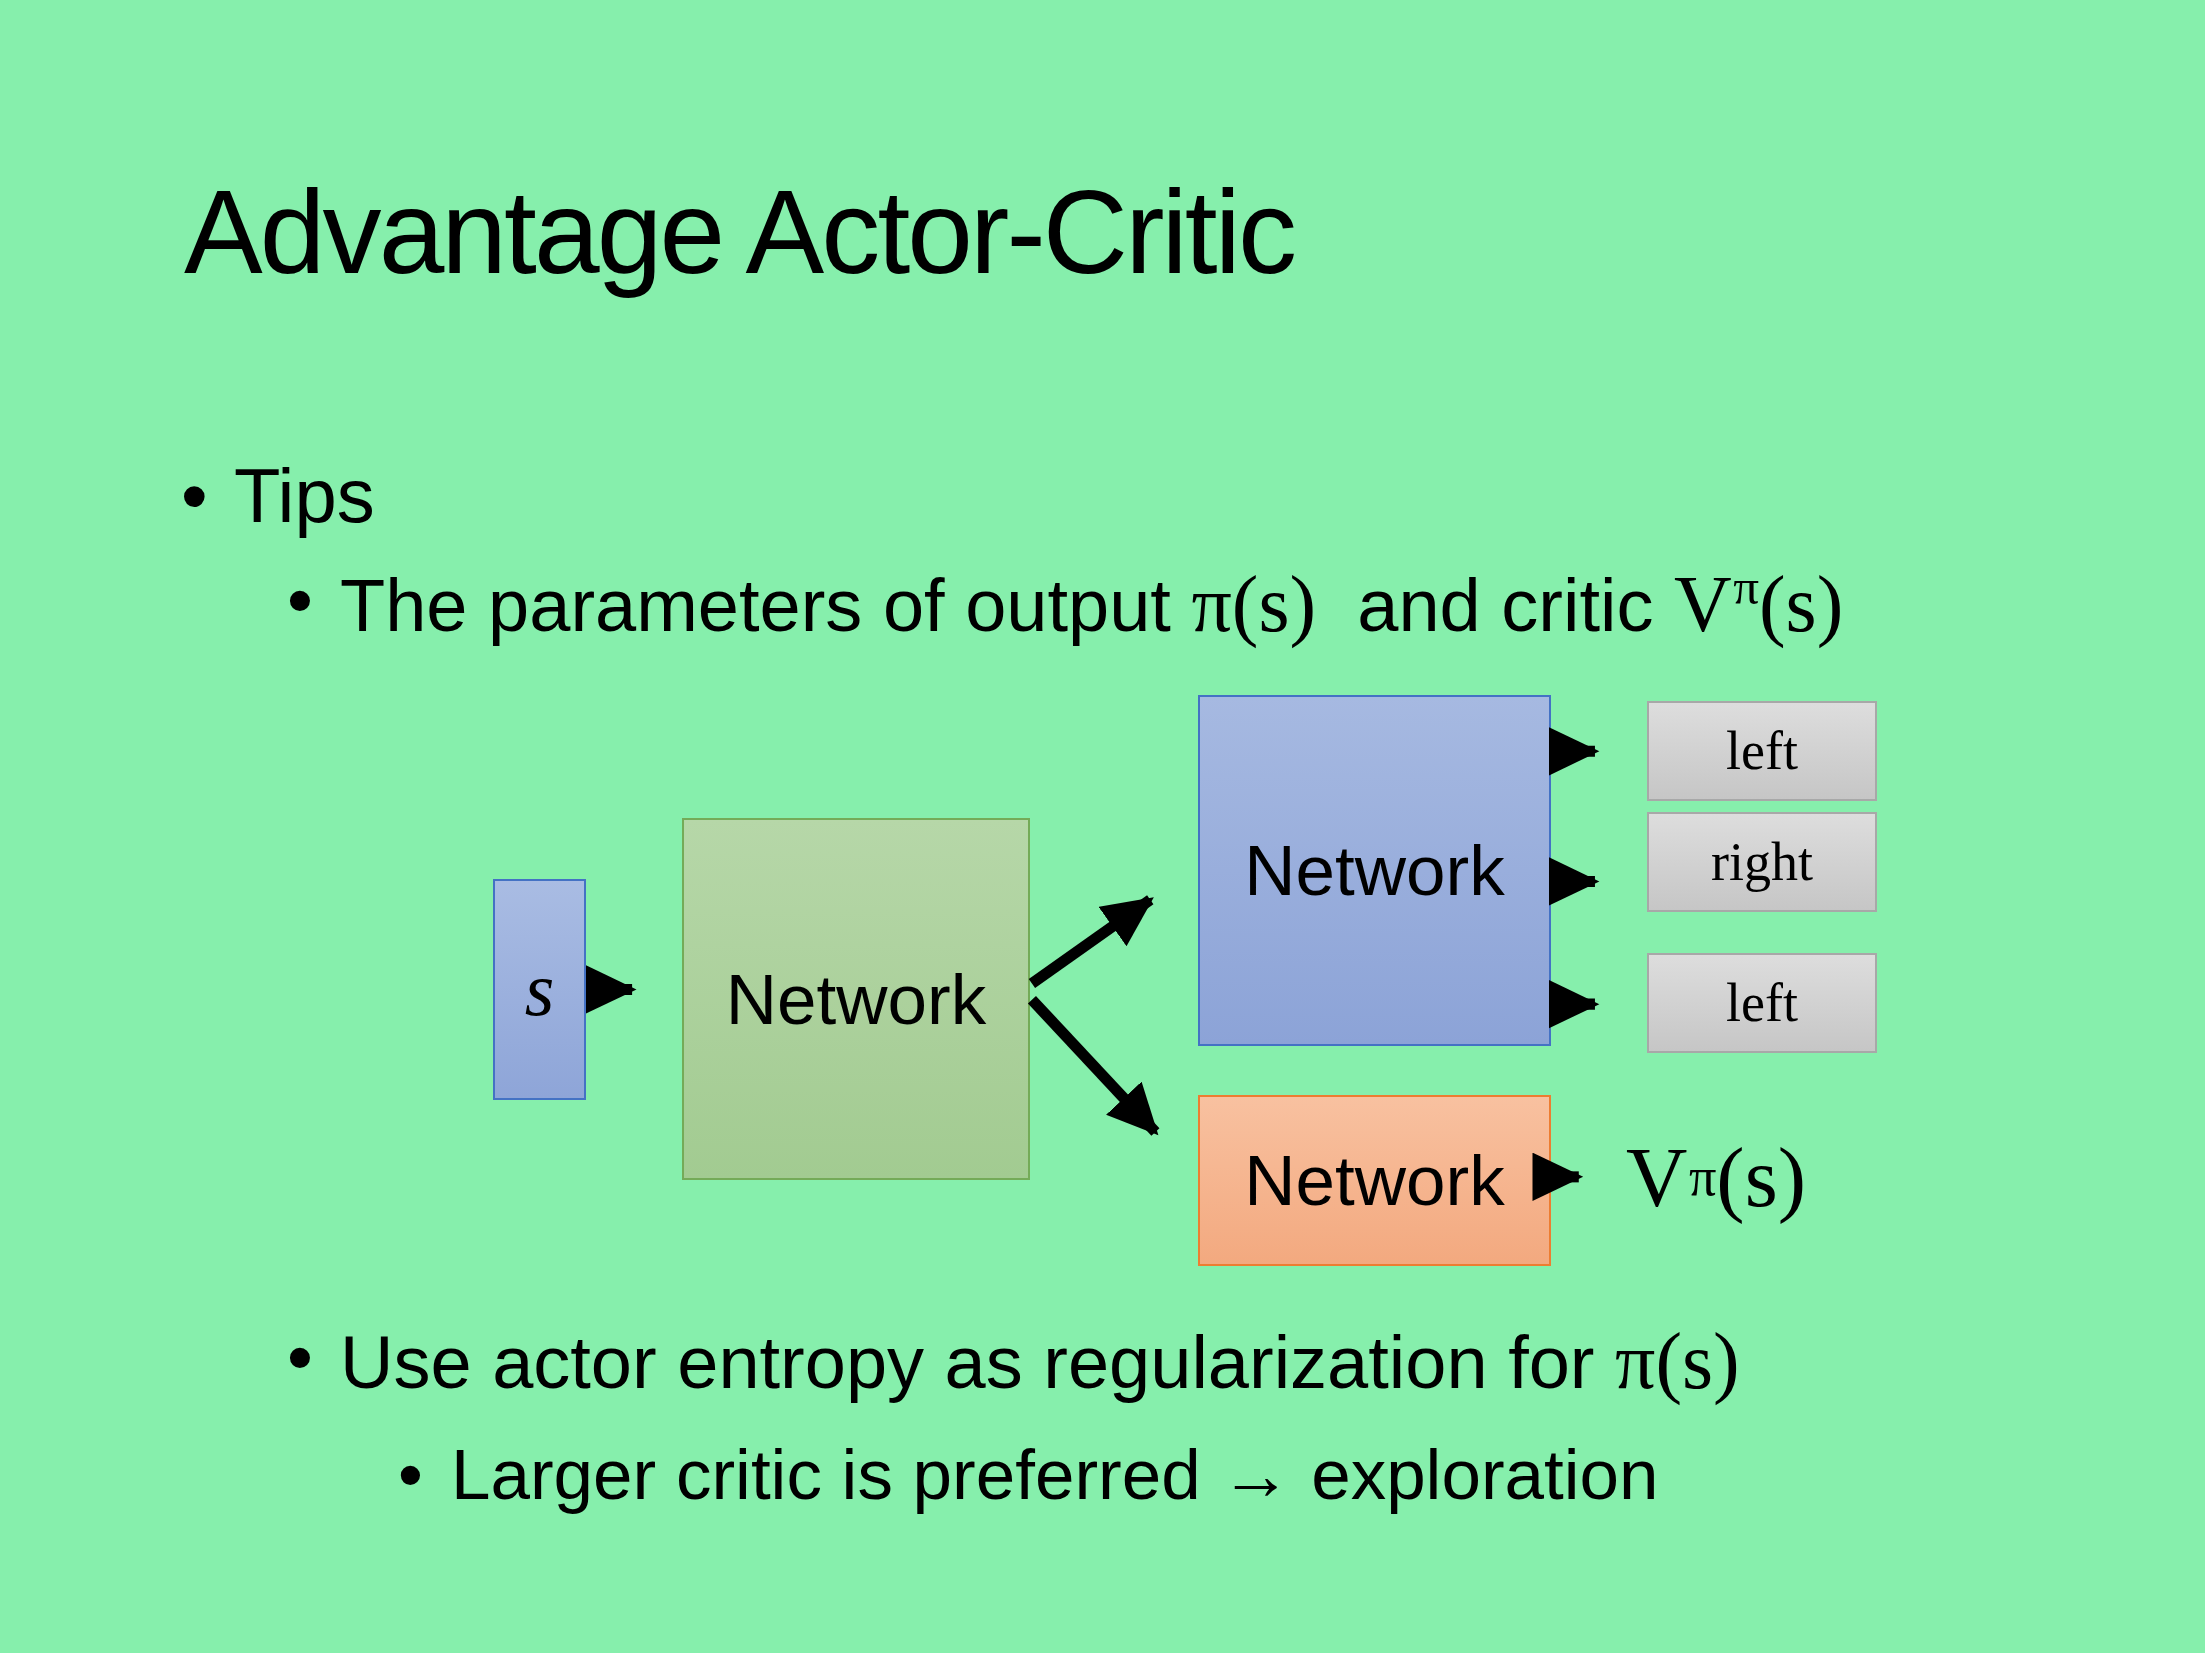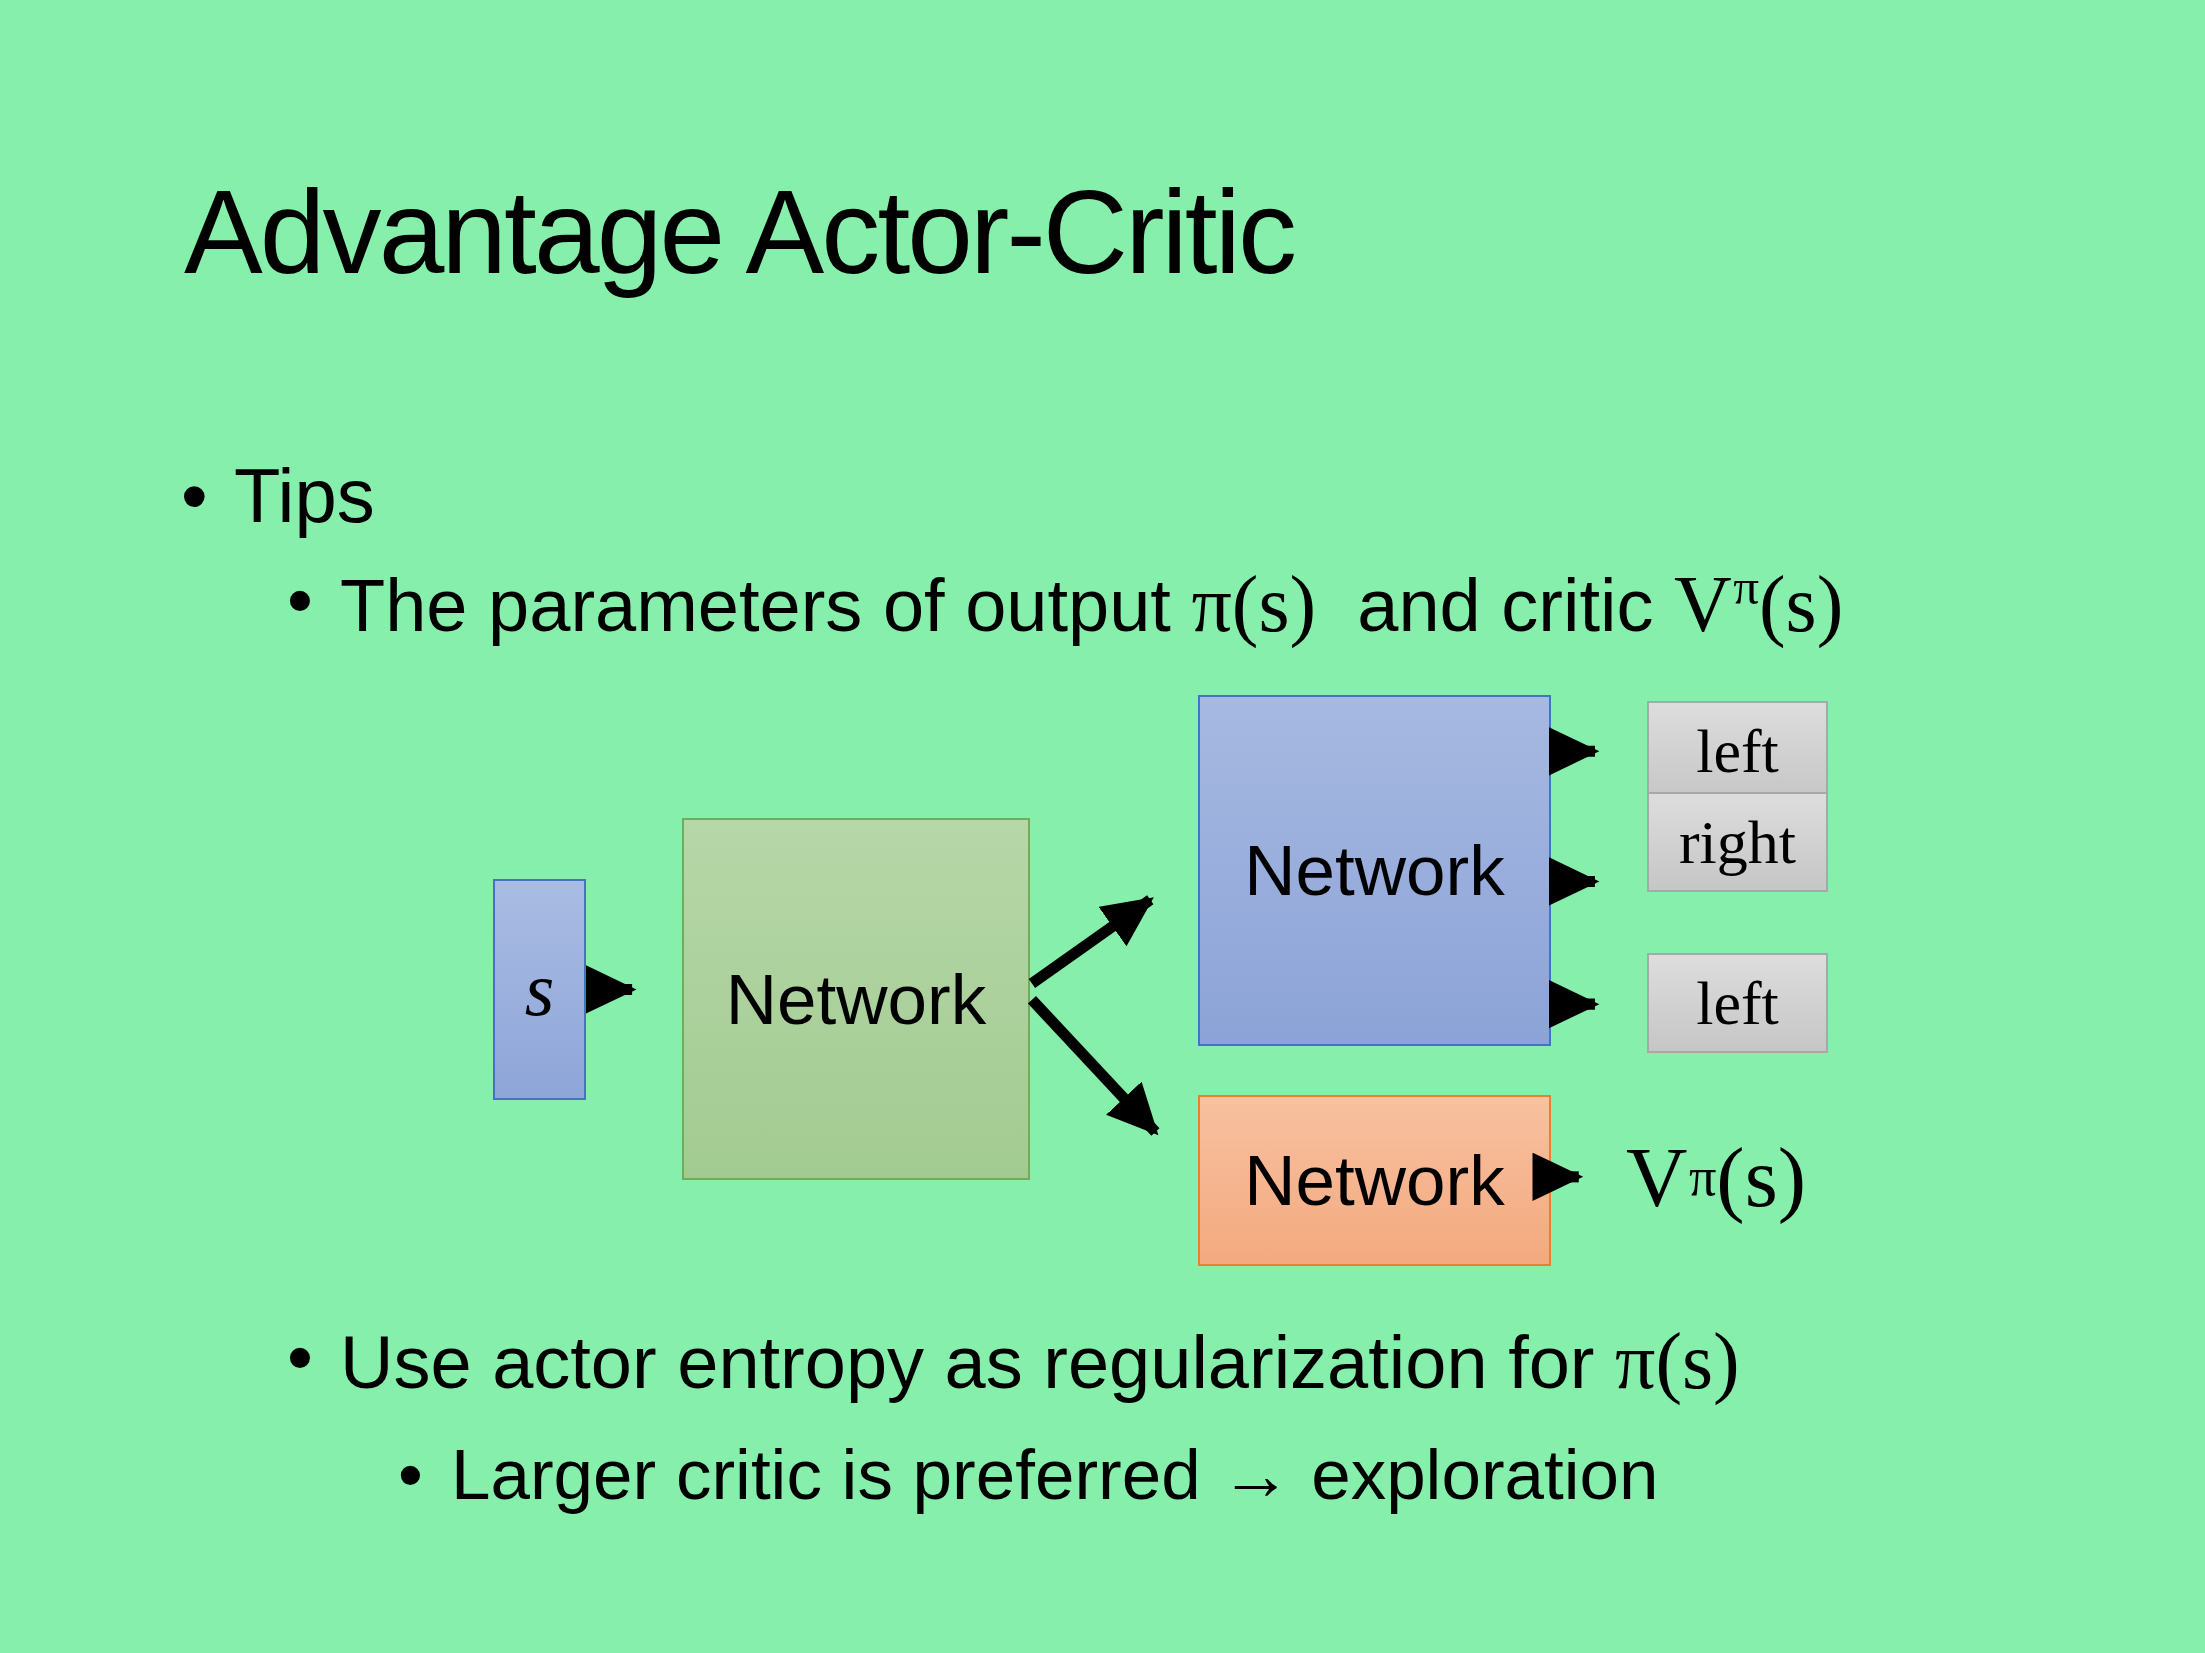--- a/index.html
+++ b/index.html
@@ -61,28 +61,28 @@
     left: 1198px; top: 695px; width: 353px; height: 351px;
     background: linear-gradient(180deg, #a6b9e1 0%, #8ca3d7 100%);
     border: 2.2px solid #4472c4;
   }
   .box-critic {
     left: 1198px; top: 1095px; width: 353px; height: 171px;
     background: linear-gradient(180deg, #f8c1a0 0%, #f3a97f 100%);
     border: 2.2px solid #ed7d31;
   }
   .box-action {
-    left: 1647px; width: 181px; height: 100px;
+    left: 1647px; width: 230px; height: 100px;
     background: linear-gradient(180deg, #dddddd 0%, #c6c6c6 100%);
     border: 2.2px solid #a8a8a8;
     font-family: "Liberation Serif", serif;
-    font-size: 62px;
+    font-size: 54px;
   }
   .box-action.a1 { top: 701px; }
-  .box-action.a2 { top: 792px; }
+  .box-action.a2 { top: 812px; }
   .box-action.a3 { top: 953px; }
 
   .net-label { font-size: 71px; color: #000; }
   .state-label {
     font-family: "Liberation Serif", serif;
     font-style: italic;
     font-size: 76px;
   }
   .vout {
     position: absolute;

